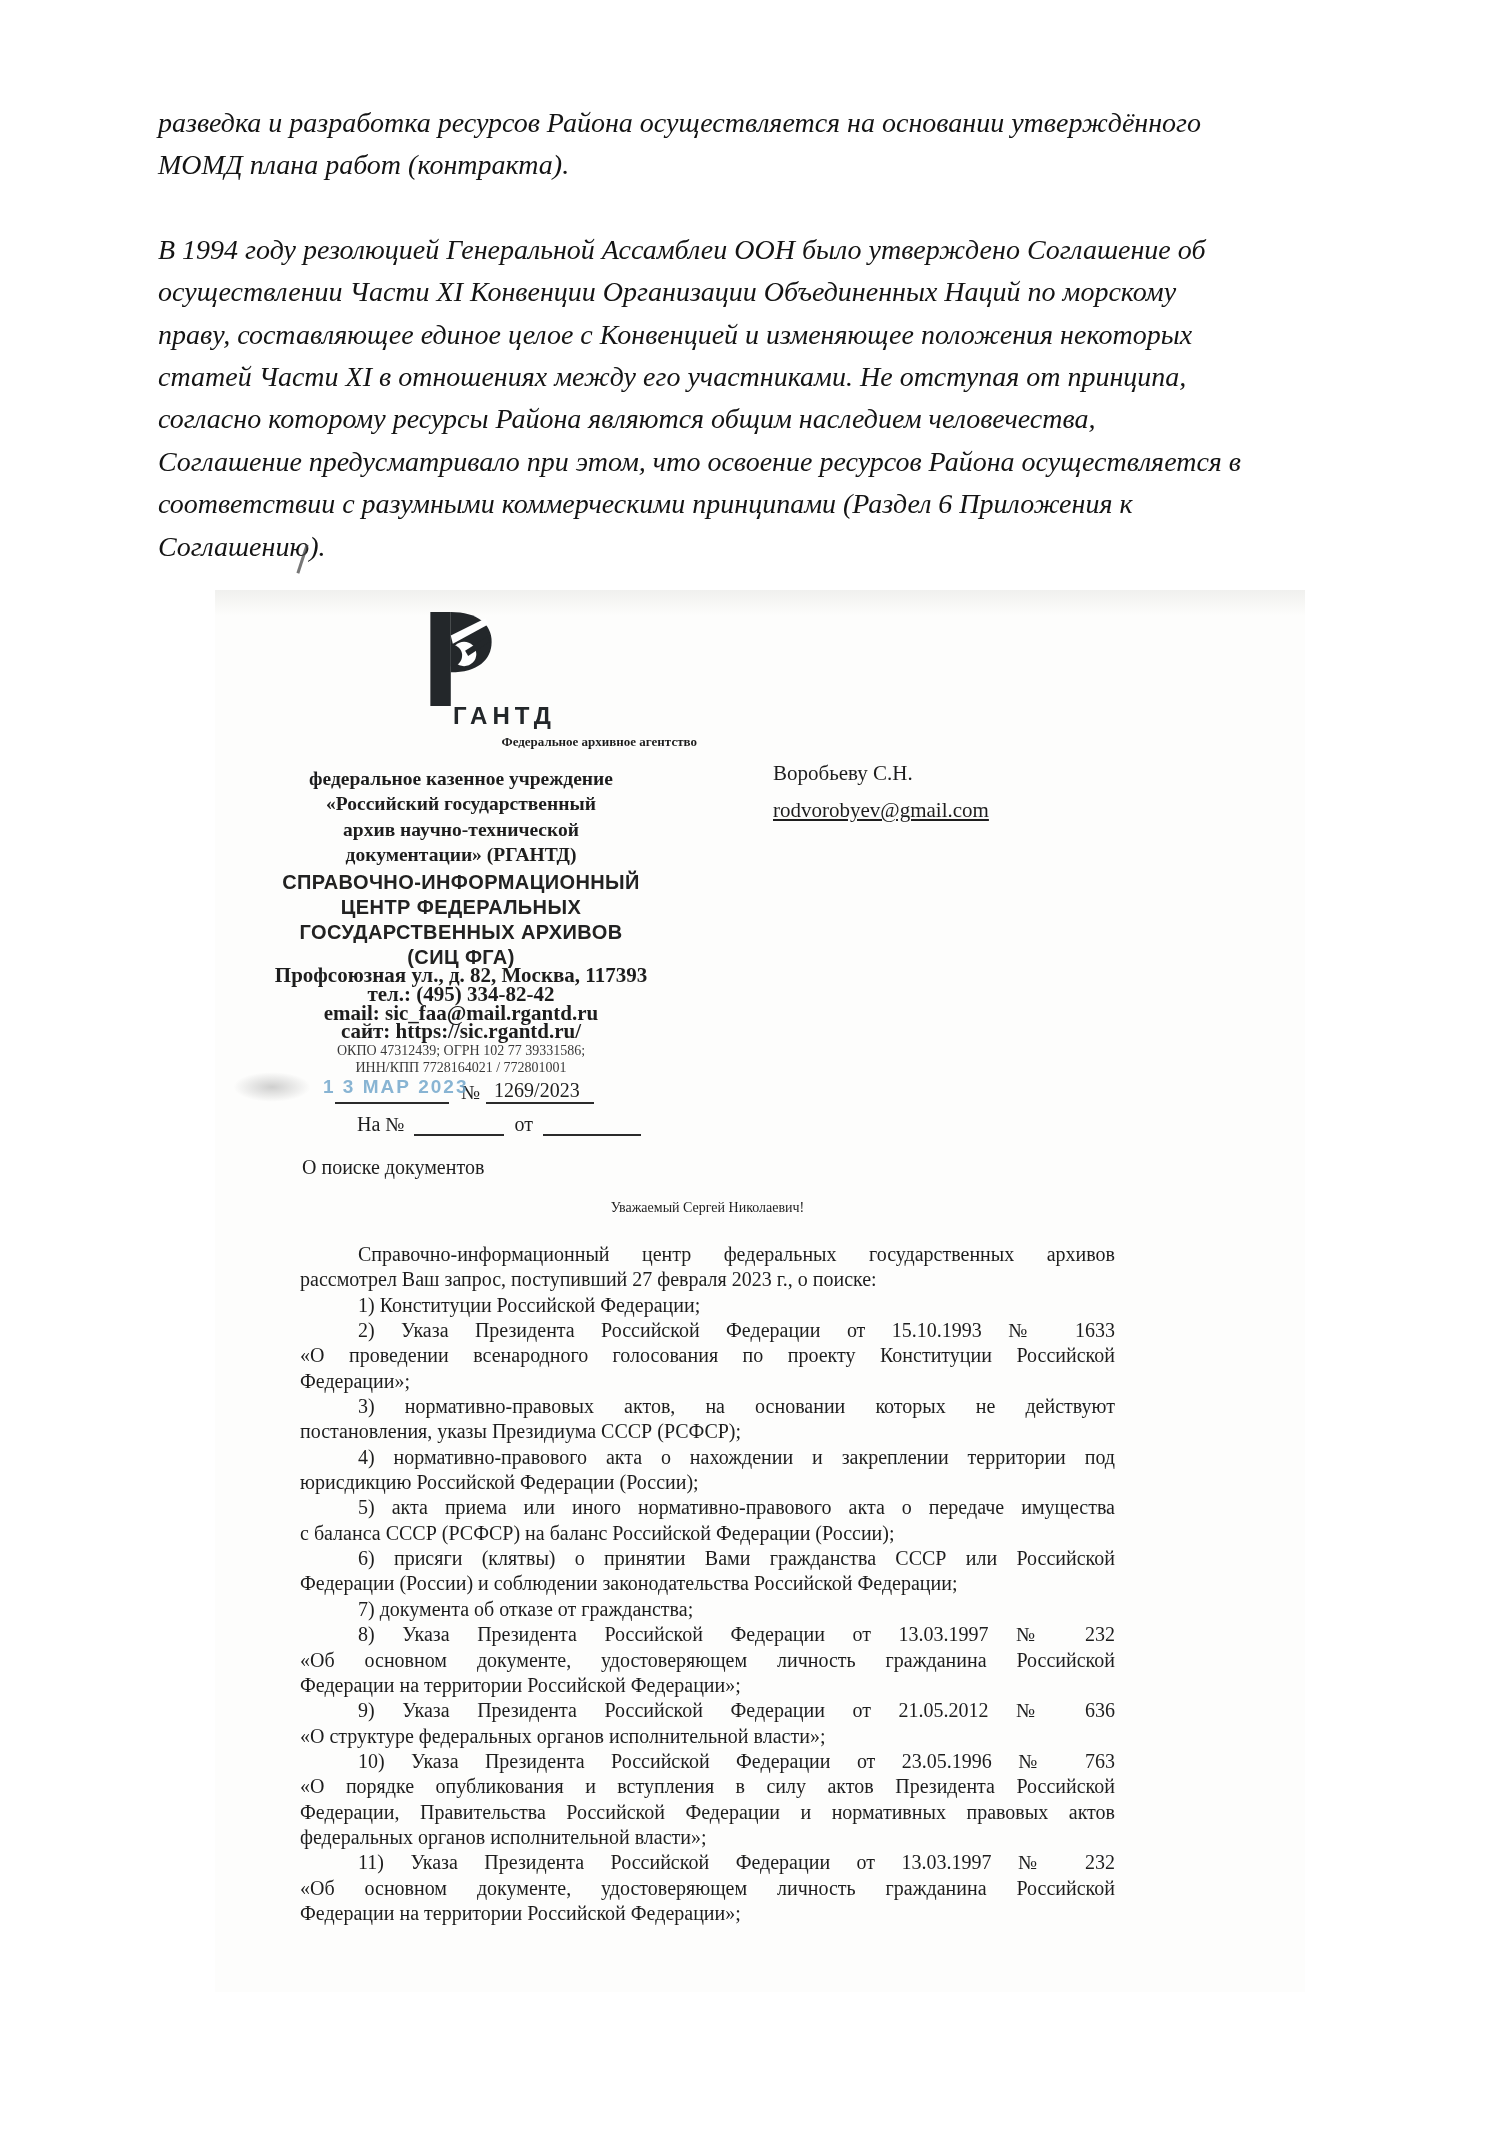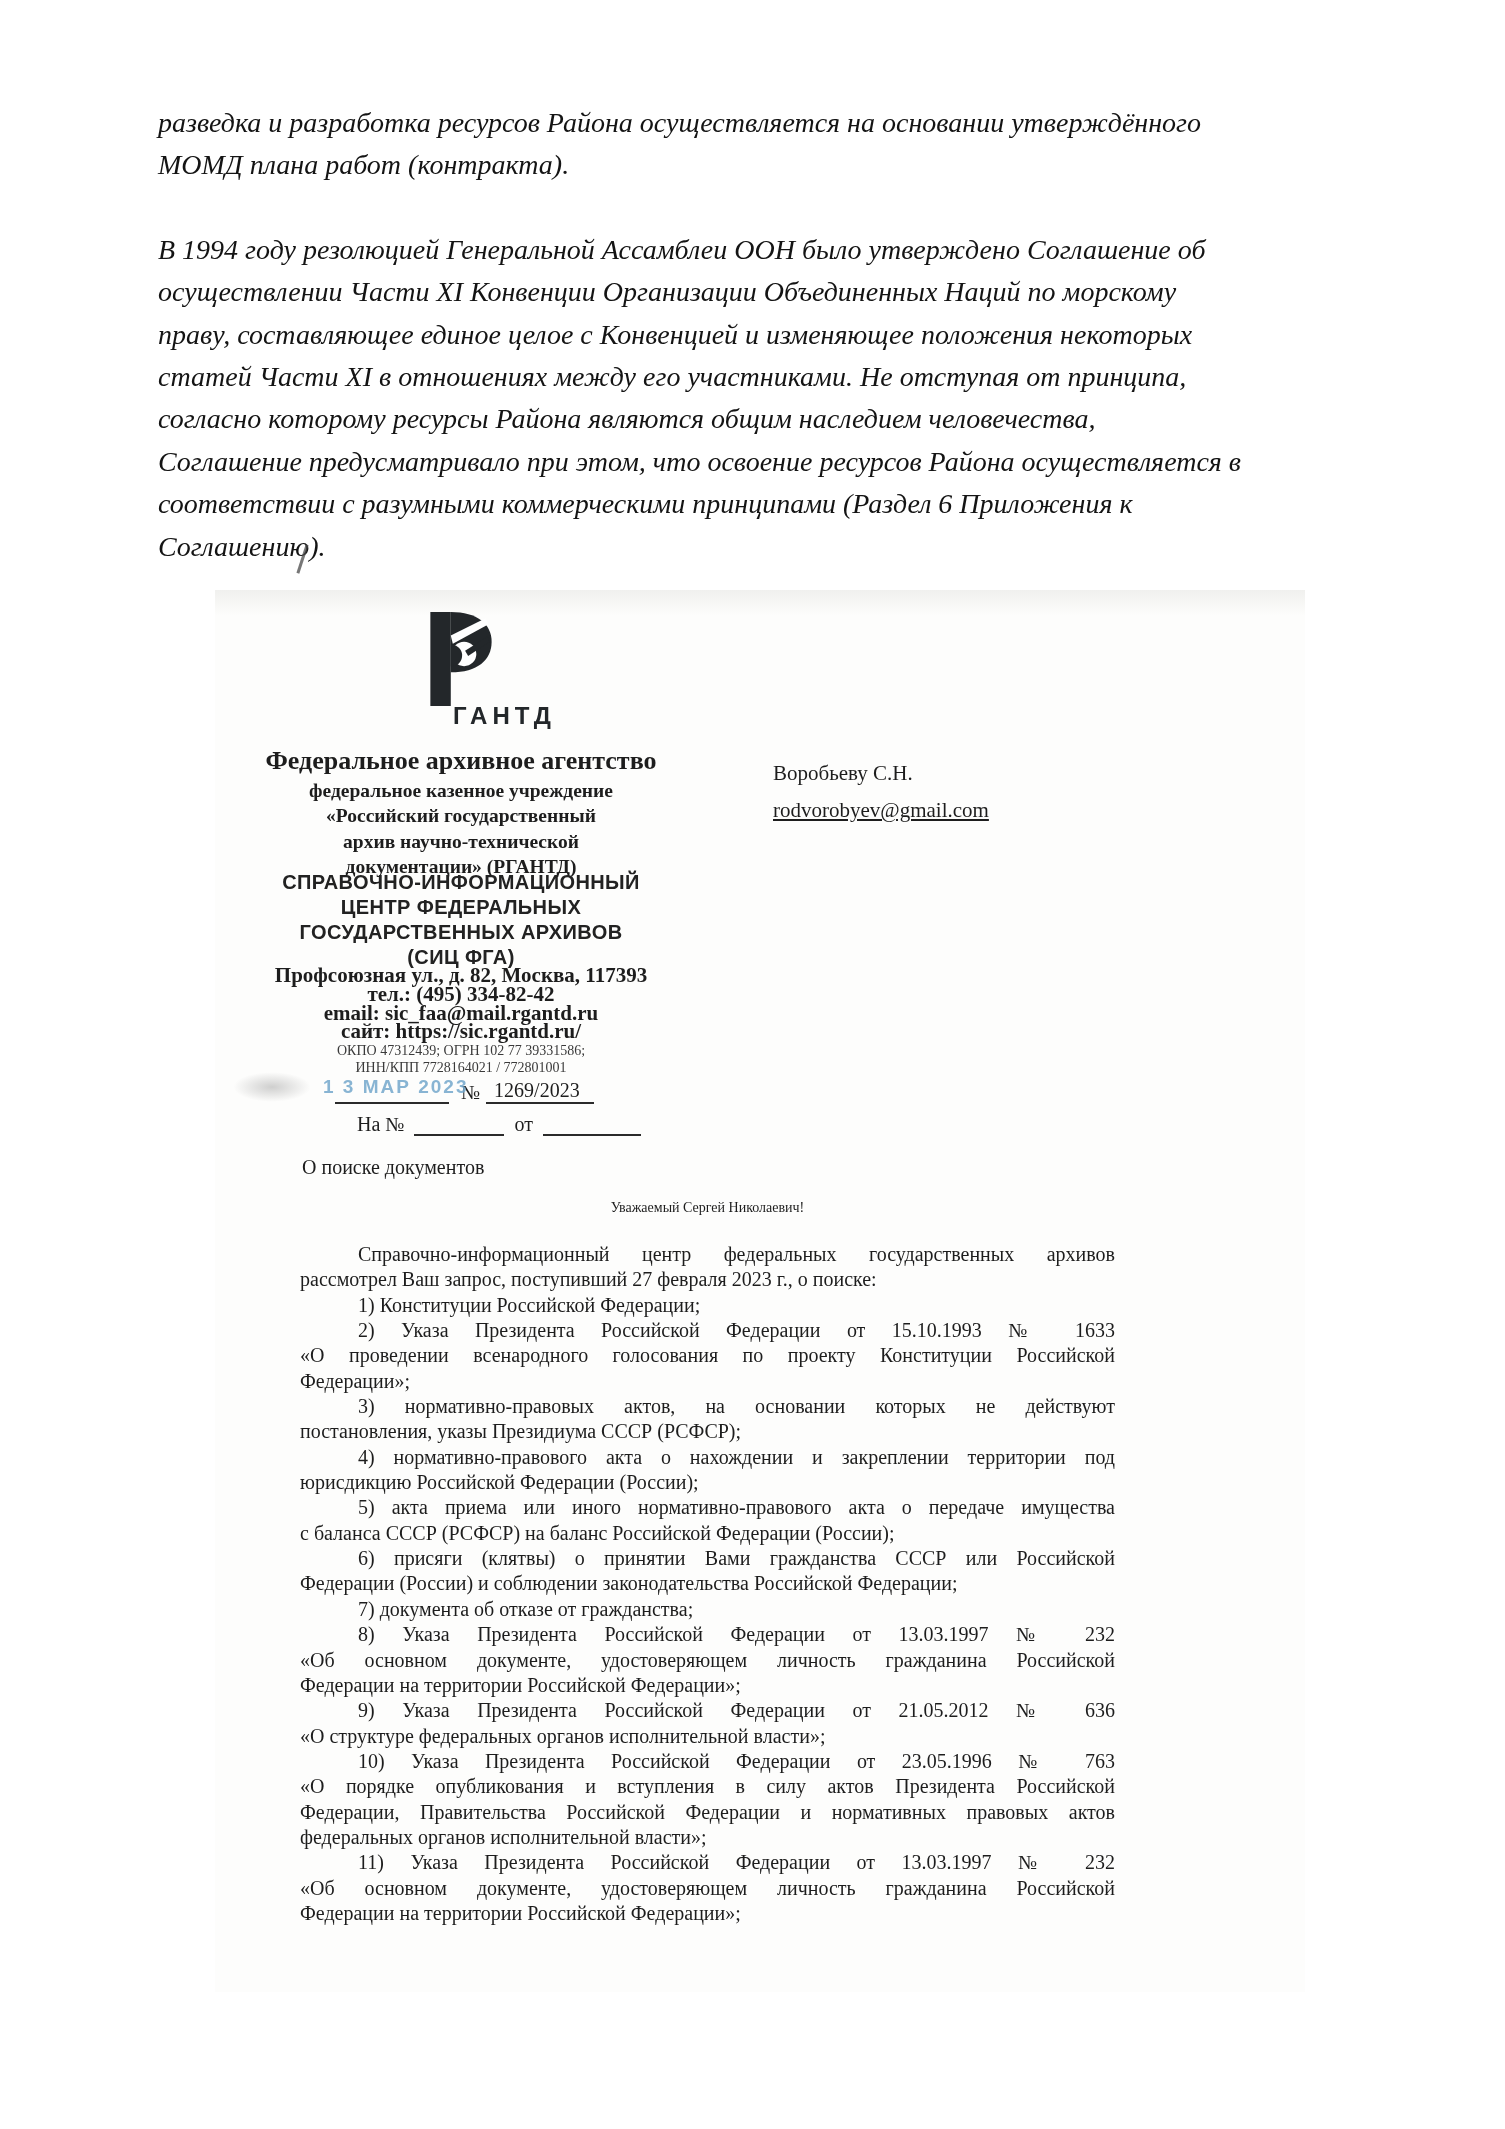--- a/index.html
+++ b/index.html
@@ -20,22 +20,22 @@
   .smudge{position:absolute;left:18px;top:482px;width:78px;height:30px;border-radius:50%;
           background:radial-gradient(ellipse at center,rgba(120,120,120,.35),rgba(255,255,255,0) 70%);}
 
   
   .logo-svg{position:absolute;left:205px;top:20px;}
   .logo-text{position:absolute;left:238px;top:112px;font-family:"Liberation Sans","DejaVu Sans",sans-serif;
              font-weight:bold;font-size:24px;letter-spacing:5px;color:#23272a;}
 
   
   .lh-col{position:absolute;left:10px;width:472px;text-align:center;}
-  .agency{top:156px;font-weight:bold;font-size:26px;}
-  .institution{top:188px;font-weight:bold;font-size:19.5px;}
+  .agency{top:144px;font-weight:bold;font-size:13px;text-align:right;}
+  .institution{top:176px;font-weight:bold;font-size:19.5px;}
   .institution .ln{height:25.3px;line-height:25.3px;}
   .sic{top:280px;font-family:"Liberation Sans","DejaVu Sans",sans-serif;font-weight:bold;
        font-size:20px;letter-spacing:.4px;color:#222;}
   .sic .ln{height:25px;line-height:25px;}
   .addr{top:376px;font-weight:bold;font-size:21px;}
   .addr .ln{height:18.8px;line-height:18.8px;}
   .reg{top:452px;font-size:14px;color:#3a3a3a;}
   .reg .ln{height:17px;line-height:17px;}
 
   

